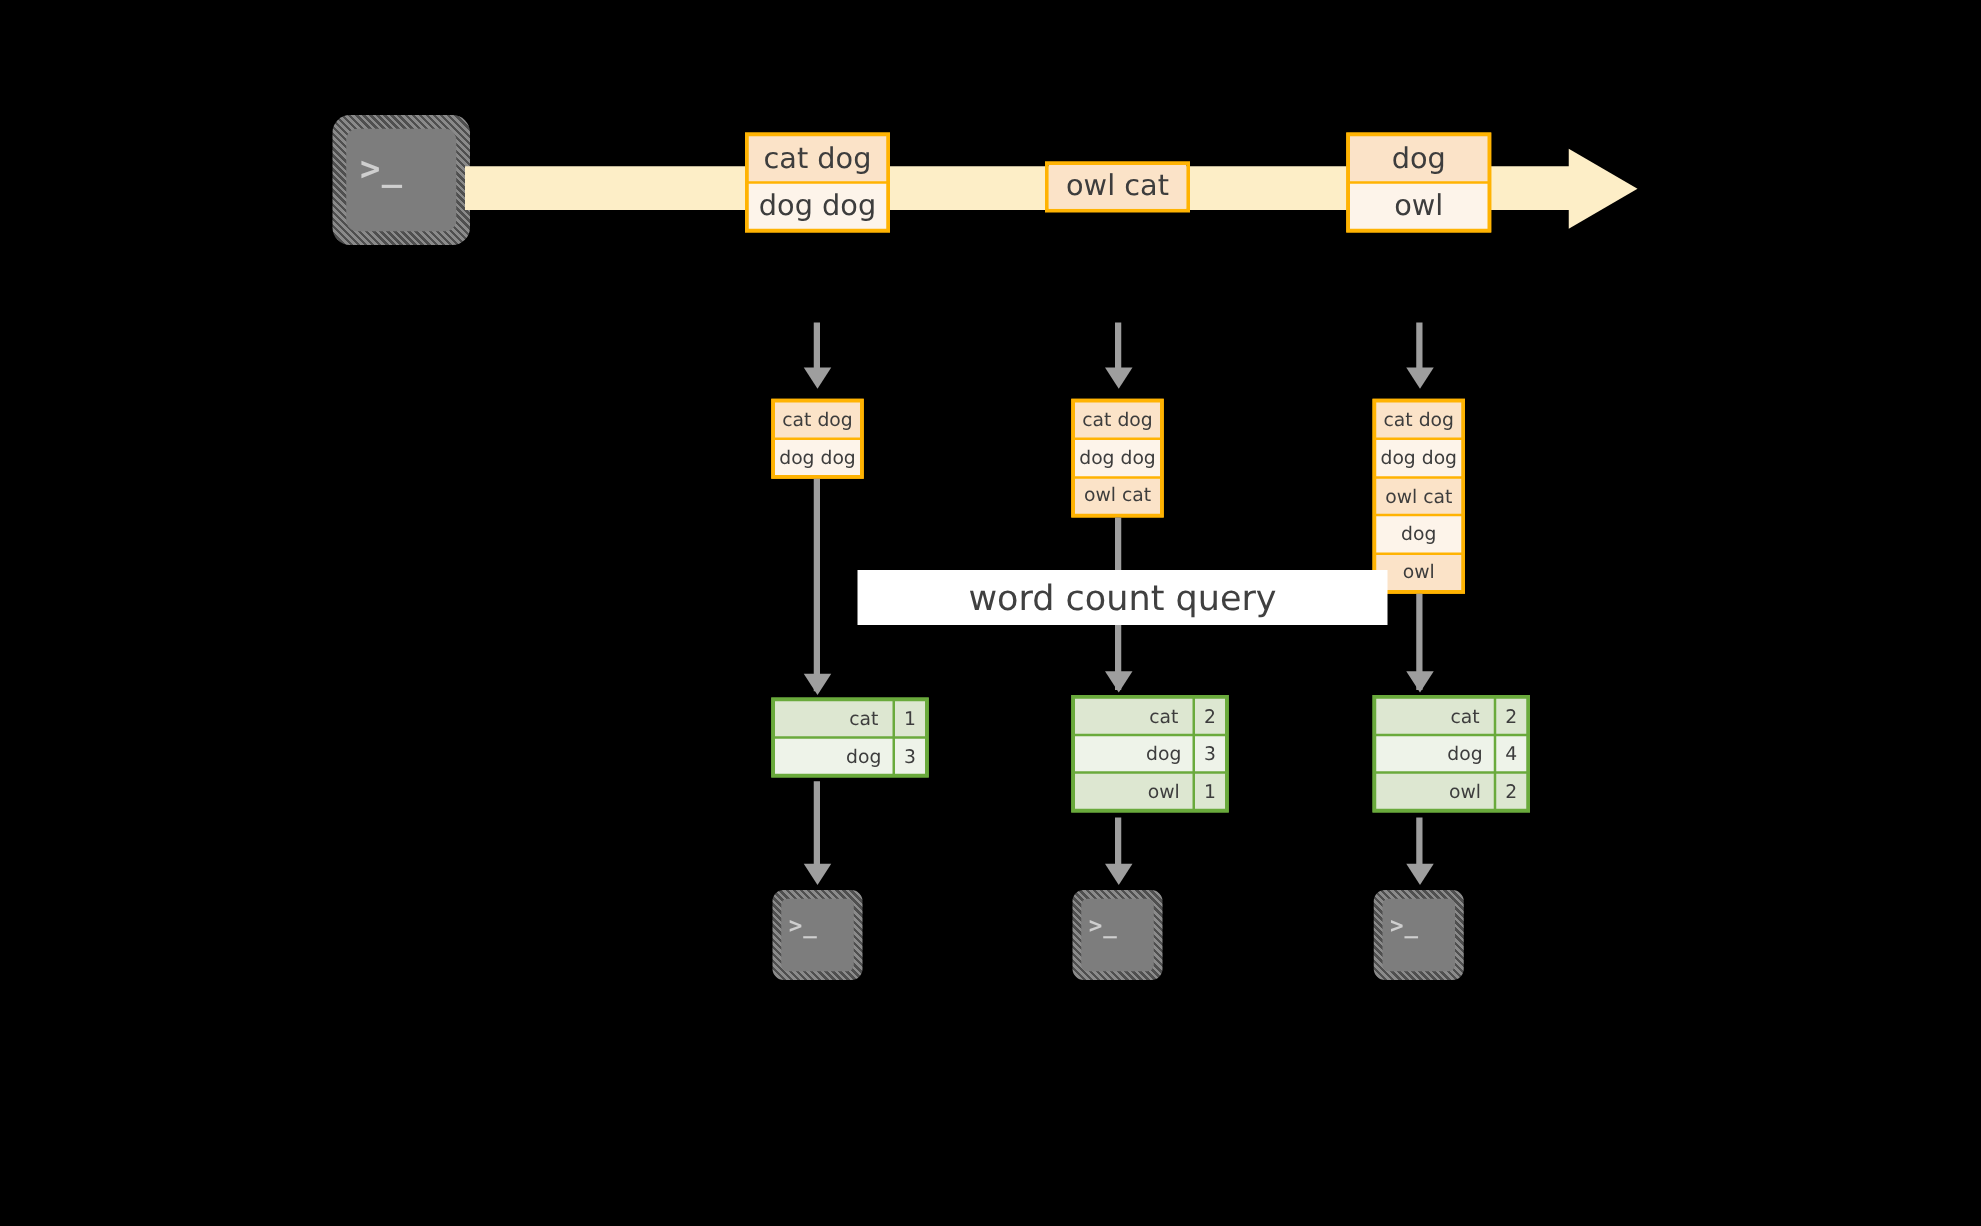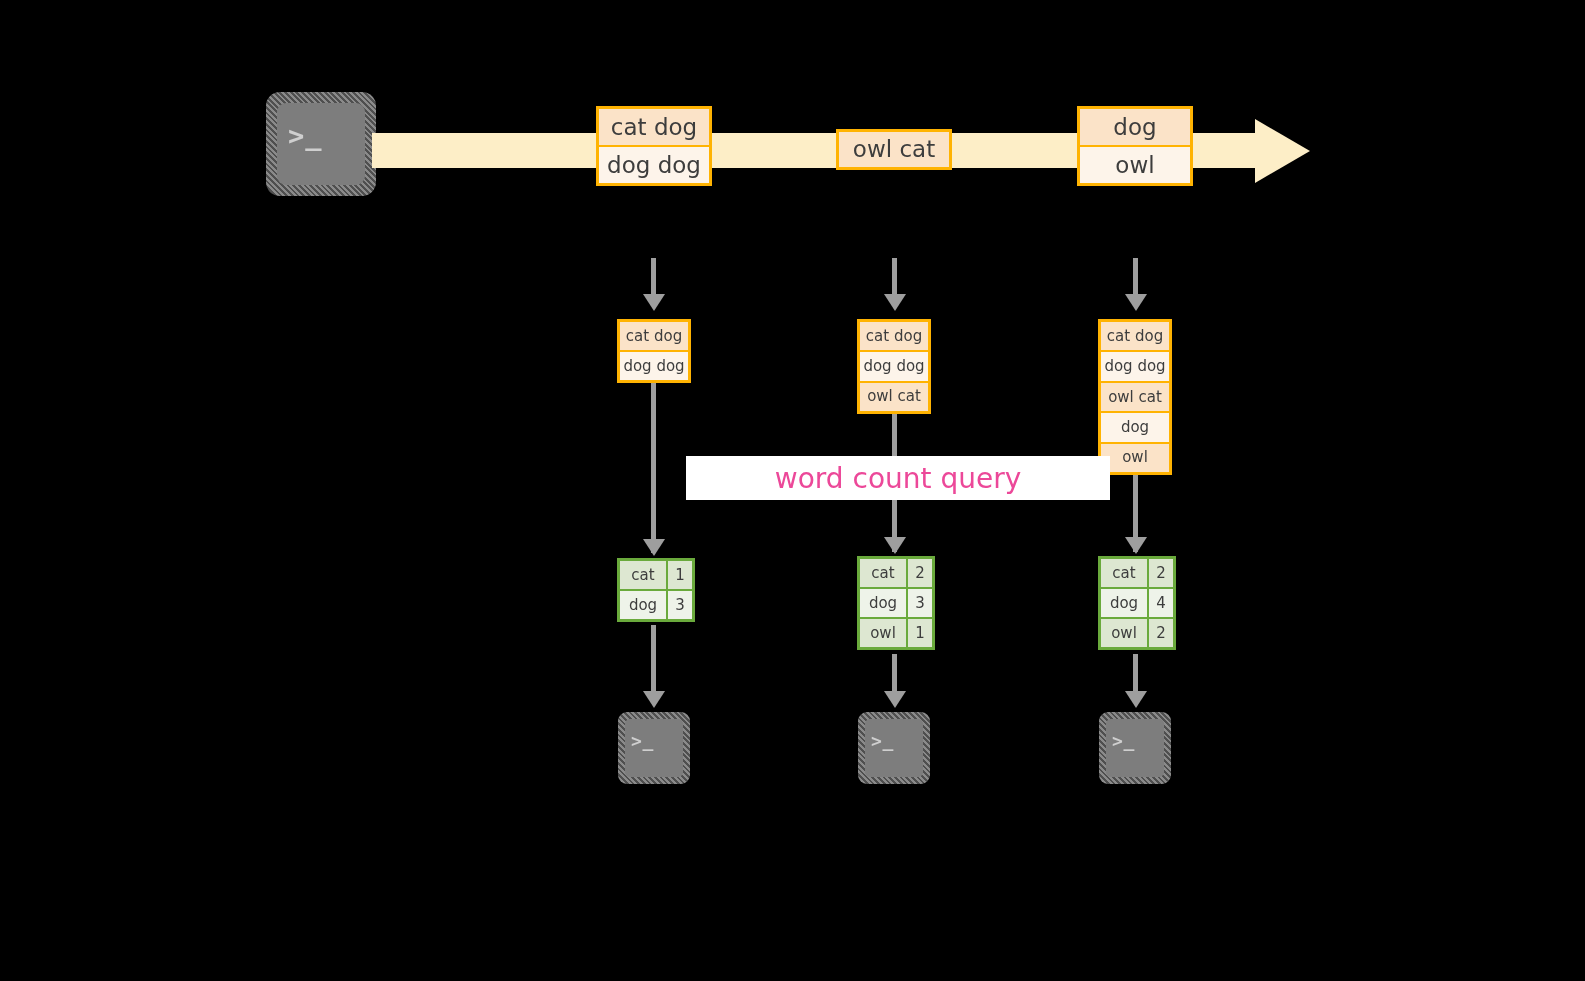--- a/index.html
+++ b/index.html
@@ -150,21 +150,21 @@
     height: 28px;
   }
   .cnt-cell {
     display: flex;
     align-items: center;
     justify-content: center;
     background: #dde7d1;
     line-height: 1;
   }
   .cnt-row.alt .cnt-cell { background: #eef3e9; }
-  .cnt-key { width: 46px; }
+  .cnt-key { width: 46px; padding-left: 48px; }
   .cnt-val { width: 24px; }
 
   #cnt-1 { left: 617px; top: 558px; }
   #cnt-2 { left: 857px; top: 556px; }
   #cnt-3 { left: 1098px; top: 556px; }
 
   
   .gline {
     position: absolute;
     width: 5px;
@@ -189,21 +189,21 @@
     position: absolute;
     left: 686px;
     top: 456px;
     width: 424px;
     height: 44px;
     background: #ffffff;
     display: flex;
     align-items: center;
     justify-content: center;
     font-size: 28px;
-    color: #ec4899;
+    color: #404040;
     white-space: nowrap;
   }
 </style>
 </head>
 <body>
 
 <div id="stage">
 
   <div class="term term-big">
     <div class="term-inner"></div>

